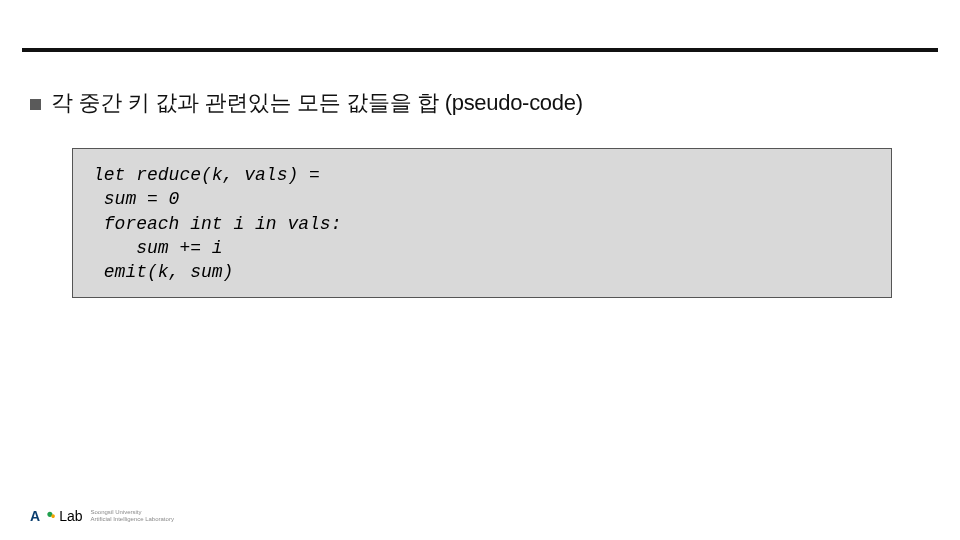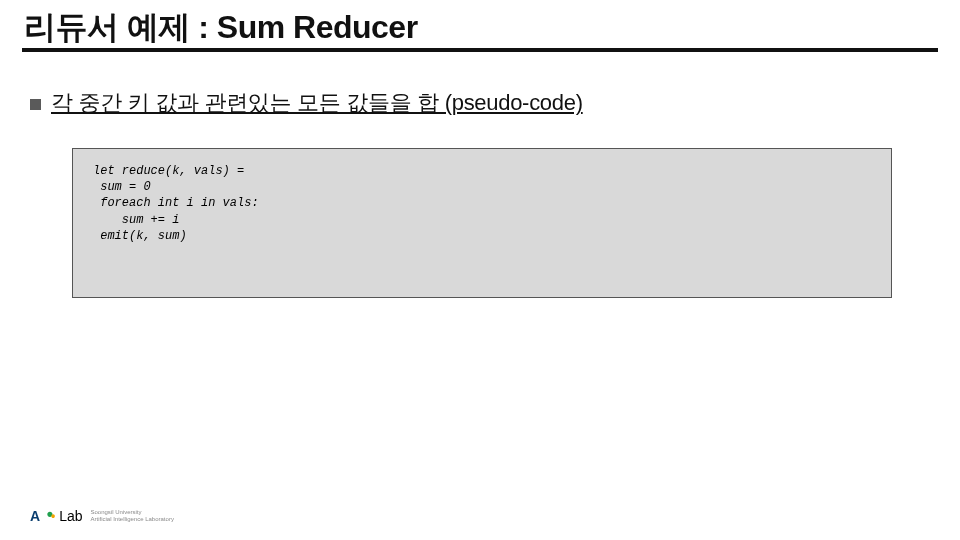--- a/index.html
+++ b/index.html
@@ -52,31 +52,30 @@
     background: #5a5a5a;
     flex: 0 0 auto;
     margin-top: 2px;
   }
   .bullet-text {
     font-size: 22px;
     color: #111;
     font-weight: 500;
     letter-spacing: -0.3px;
     white-space: nowrap;
-    text-decoration: underline;
   }
   .code-box {
     position: absolute;
     background: #d9d9d9;
     border: 1px solid #555;
     box-sizing: border-box;
     padding: 14px 20px 24px 20px;
     font-family: "Courier New", Courier, monospace;
     font-style: italic;
-    font-size: 12px;
+    font-size: 18px;
     line-height: 1.35;
     white-space: pre;
     color: #000;
   }
   .code-box.box1 {
     left: 72px;
     top: 148px;
     width: 820px;
     height: 150px;
   }
@@ -128,23 +127,20 @@
     line-height: 1.1;
     color: #8a8a8a;
     margin-left: 2px;
   }
 </style>
 </head>
 <body>
 
 <div class="slide">
 
-  <div class="title">
-    <span>리듀서 예제 : </span><span class="sub">Sum Reducer</span>
-  </div>
   <div class="title-line"></div>
 
   <div class="bullet-row">
     <div class="bullet-square"></div>
     <div class="bullet-text">각 중간 키 값과 관련있는 모든 값들을 합 (pseudo-code)</div>
   </div>
 
   <div class="code-box box1">let reduce(k, vals) =
  sum = 0
  foreach int i in vals:

